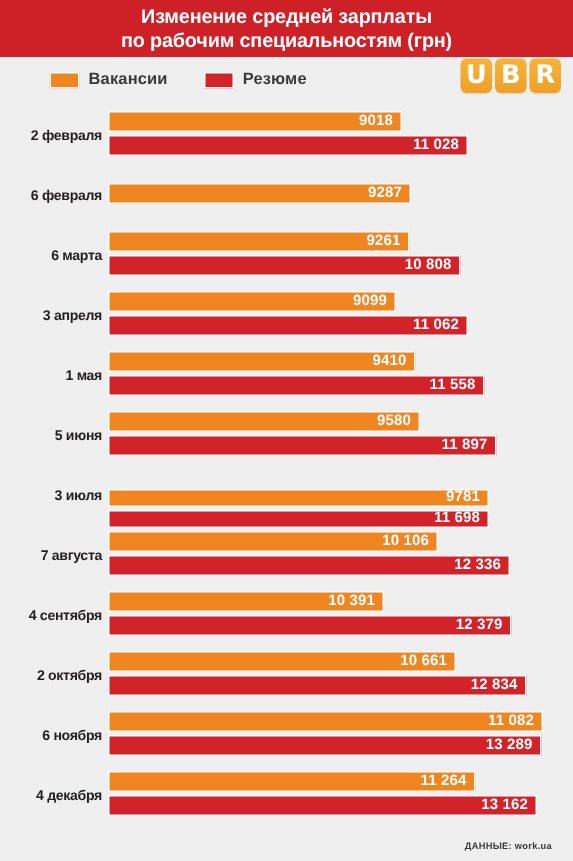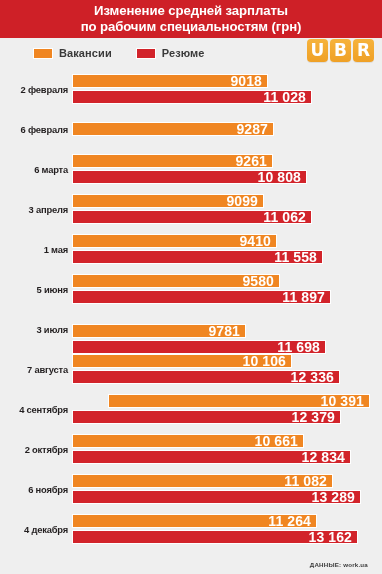--- a/index.html
+++ b/index.html
@@ -139,21 +139,21 @@
     align-items: center;
     justify-content: flex-end;
     box-sizing: border-box;
     border: 1px solid #ffffff;
     position: relative;
   }
   .bar.vac { background: #f08622; }
   .bar.res { background: #d2232a; }
   .bar-value {
     color: #ffffff;
-    font-size: 14px;
+    font-size: 10px;
     font-weight: bold;
     padding-right: 5px;
     letter-spacing: 0.1px;
     white-space: nowrap;
     line-height: 1;
   }
 
   
   .footer {
     flex: 0 0 19px;
@@ -257,21 +257,21 @@
             <span class="bar-value">9580</span>
           </div>
           <div class="bar res" style="width: 259px;">
             <span class="bar-value">11 897</span>
           </div>
         </div>
       </div>
       <div class="row">
         <div class="row-label">3 июля</div>
         <div class="bars">
-          <div class="bar vac" style="width: 174px; margin-top: 20px;">
+          <div class="bar vac" style="width: 254px; margin-top: 20px;">
             <span class="bar-value">9781</span>
           </div>
           <div class="bar res" style="width: 254px;">
             <span class="bar-value">11 698</span>
           </div>
         </div>
       </div>
       <div class="row">
         <div class="row-label">7 августа</div>
         <div class="bars">
@@ -279,21 +279,21 @@
             <span class="bar-value">10 106</span>
           </div>
           <div class="bar res" style="width: 268px;">
             <span class="bar-value">12 336</span>
           </div>
         </div>
       </div>
       <div class="row">
         <div class="row-label">4 сентября</div>
         <div class="bars">
-          <div class="bar vac" style="width: 262px; margin-left: 36px;">
+          <div class="bar vac" style="width: 184px;">
             <span class="bar-value">10 391</span>
           </div>
           <div class="bar res" style="width: 269px; text-align: center;">
             <span class="bar-value">12 379</span>
           </div>
         </div>
       </div>
       <div class="row">
         <div class="row-label">2 октября</div>
         <div class="bars">
@@ -301,21 +301,21 @@
             <span class="bar-value">10 661</span>
           </div>
           <div class="bar res" style="width: 279px;">
             <span class="bar-value">12 834</span>
           </div>
         </div>
       </div>
       <div class="row">
         <div class="row-label">6 ноября</div>
         <div class="bars">
-          <div class="bar vac" style="width: 261px; text-align: center;">
+          <div class="bar vac" style="width: 290px; text-align: center;">
             <span class="bar-value">11 082</span>
           </div>
           <div class="bar res" style="width: 289px;">
             <span class="bar-value">13 289</span>
           </div>
         </div>
       </div>
       <div class="row">
         <div class="row-label">4 декабря</div>
         <div class="bars">

